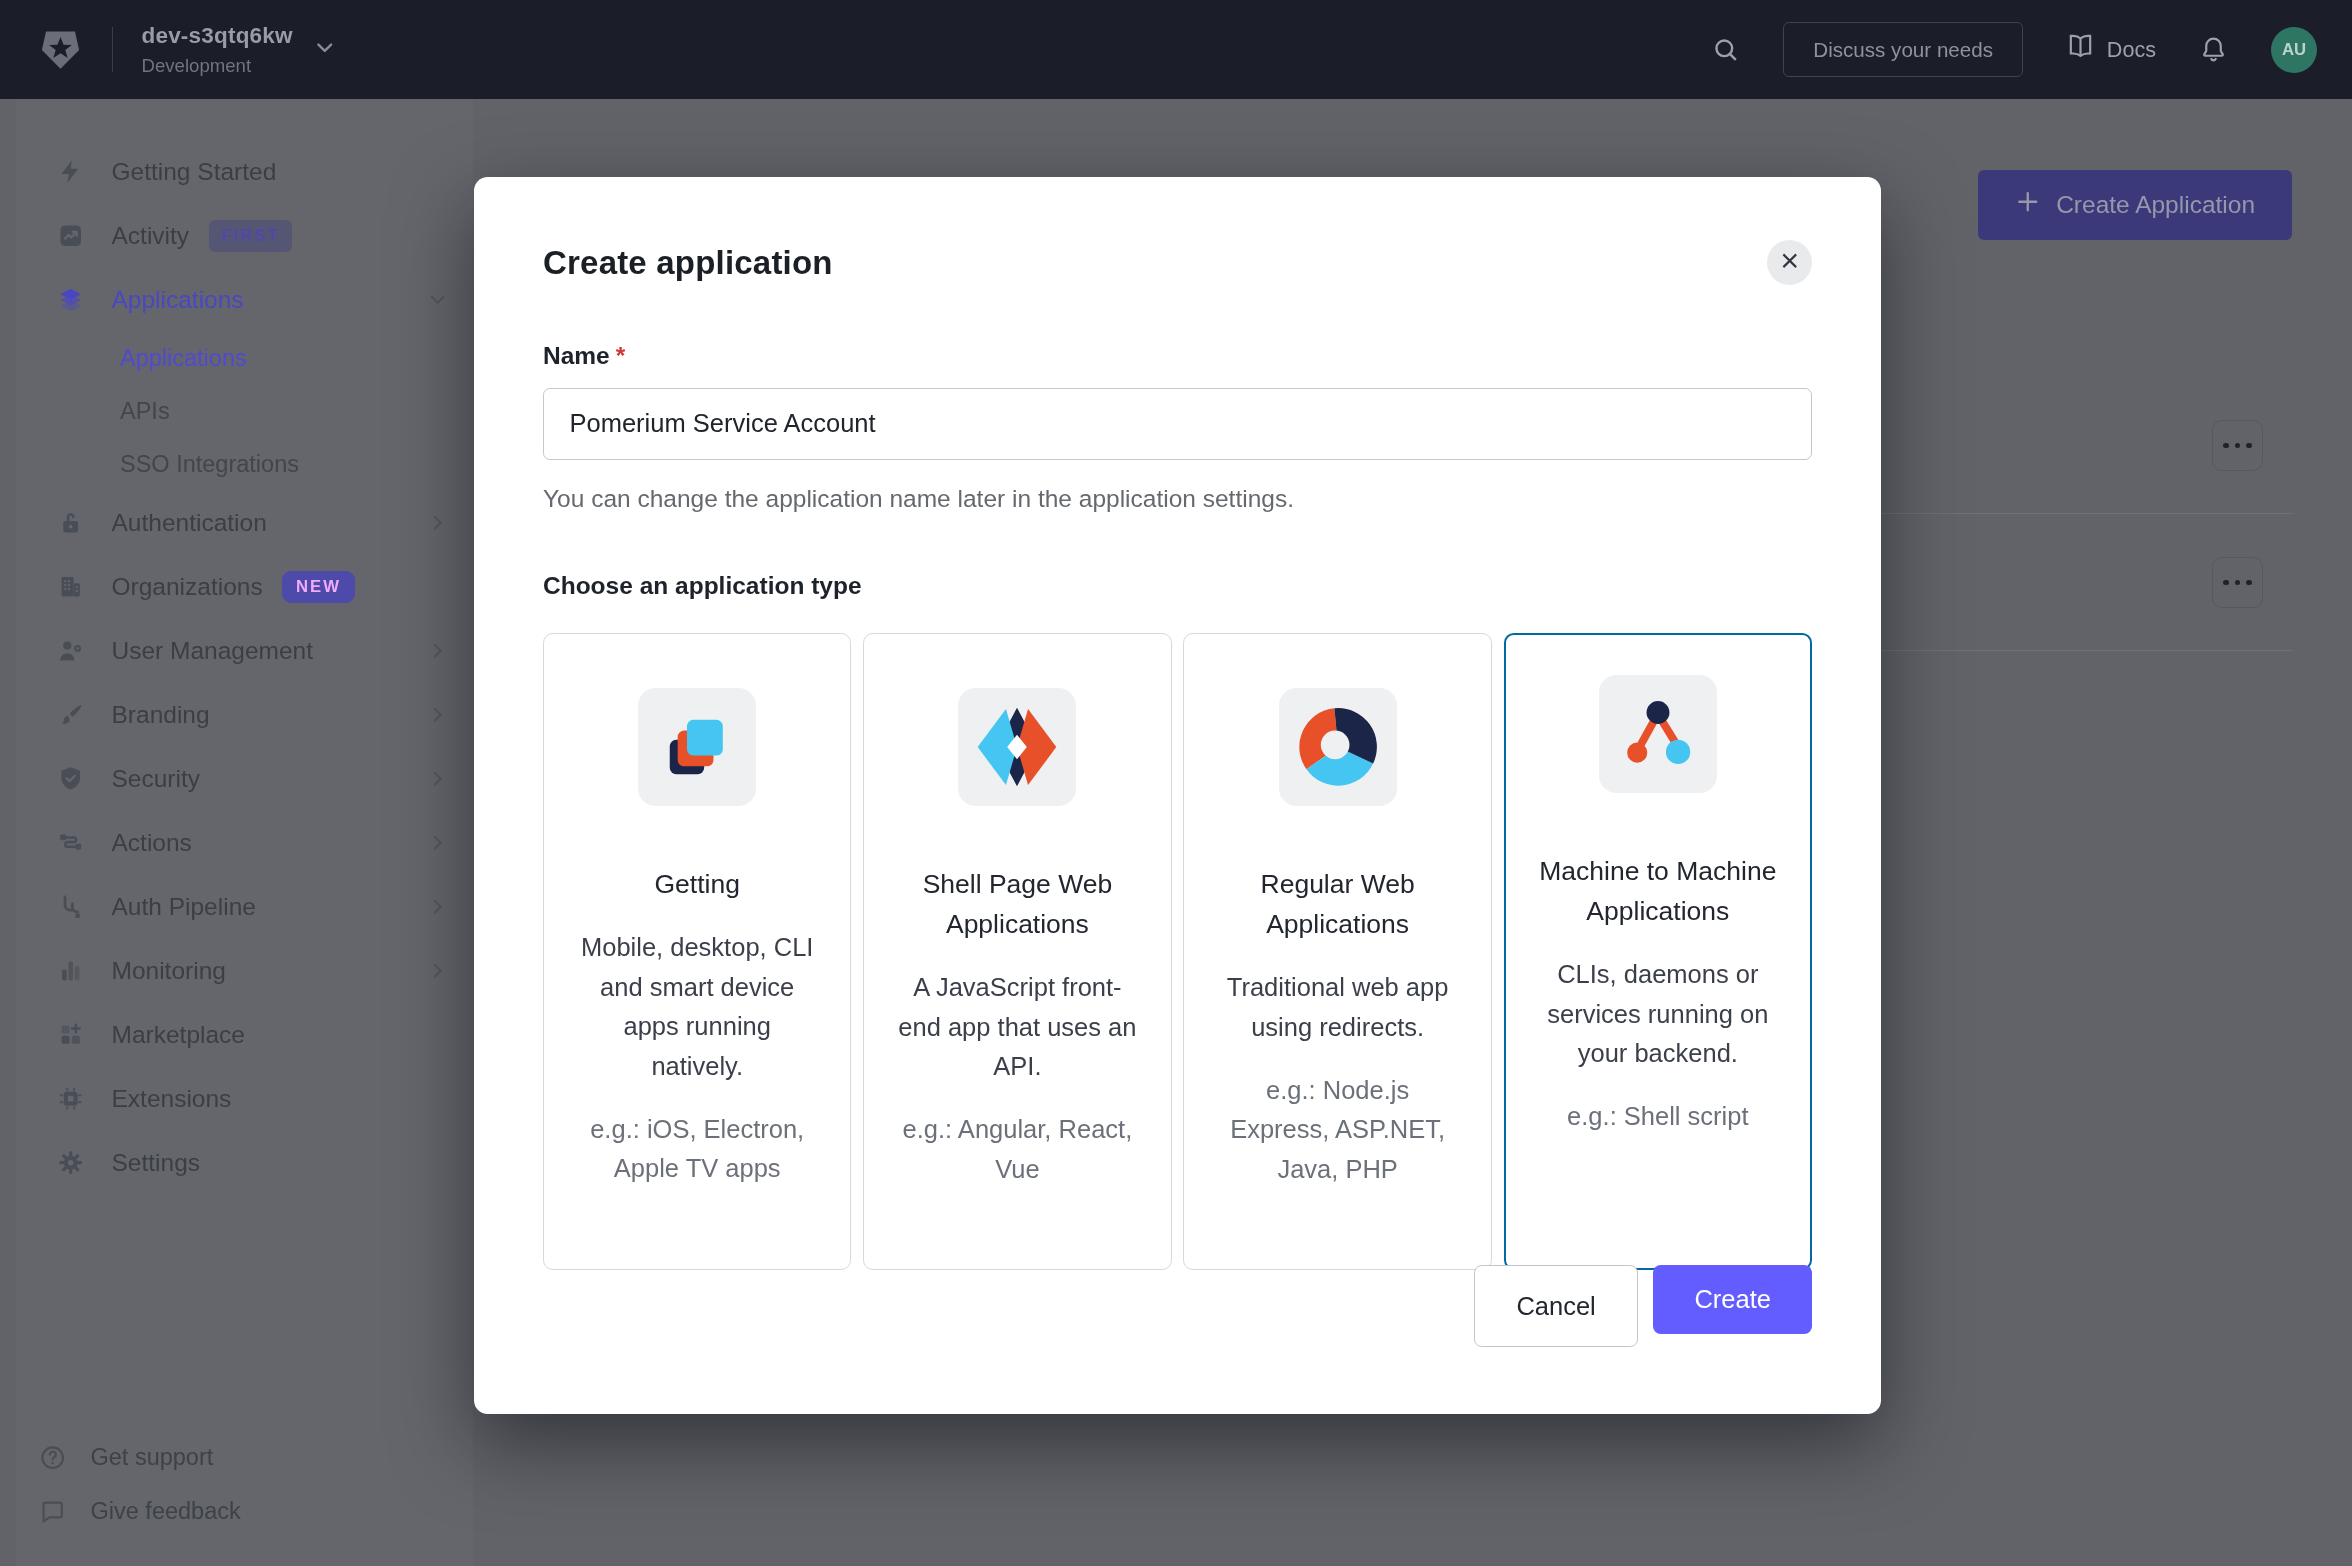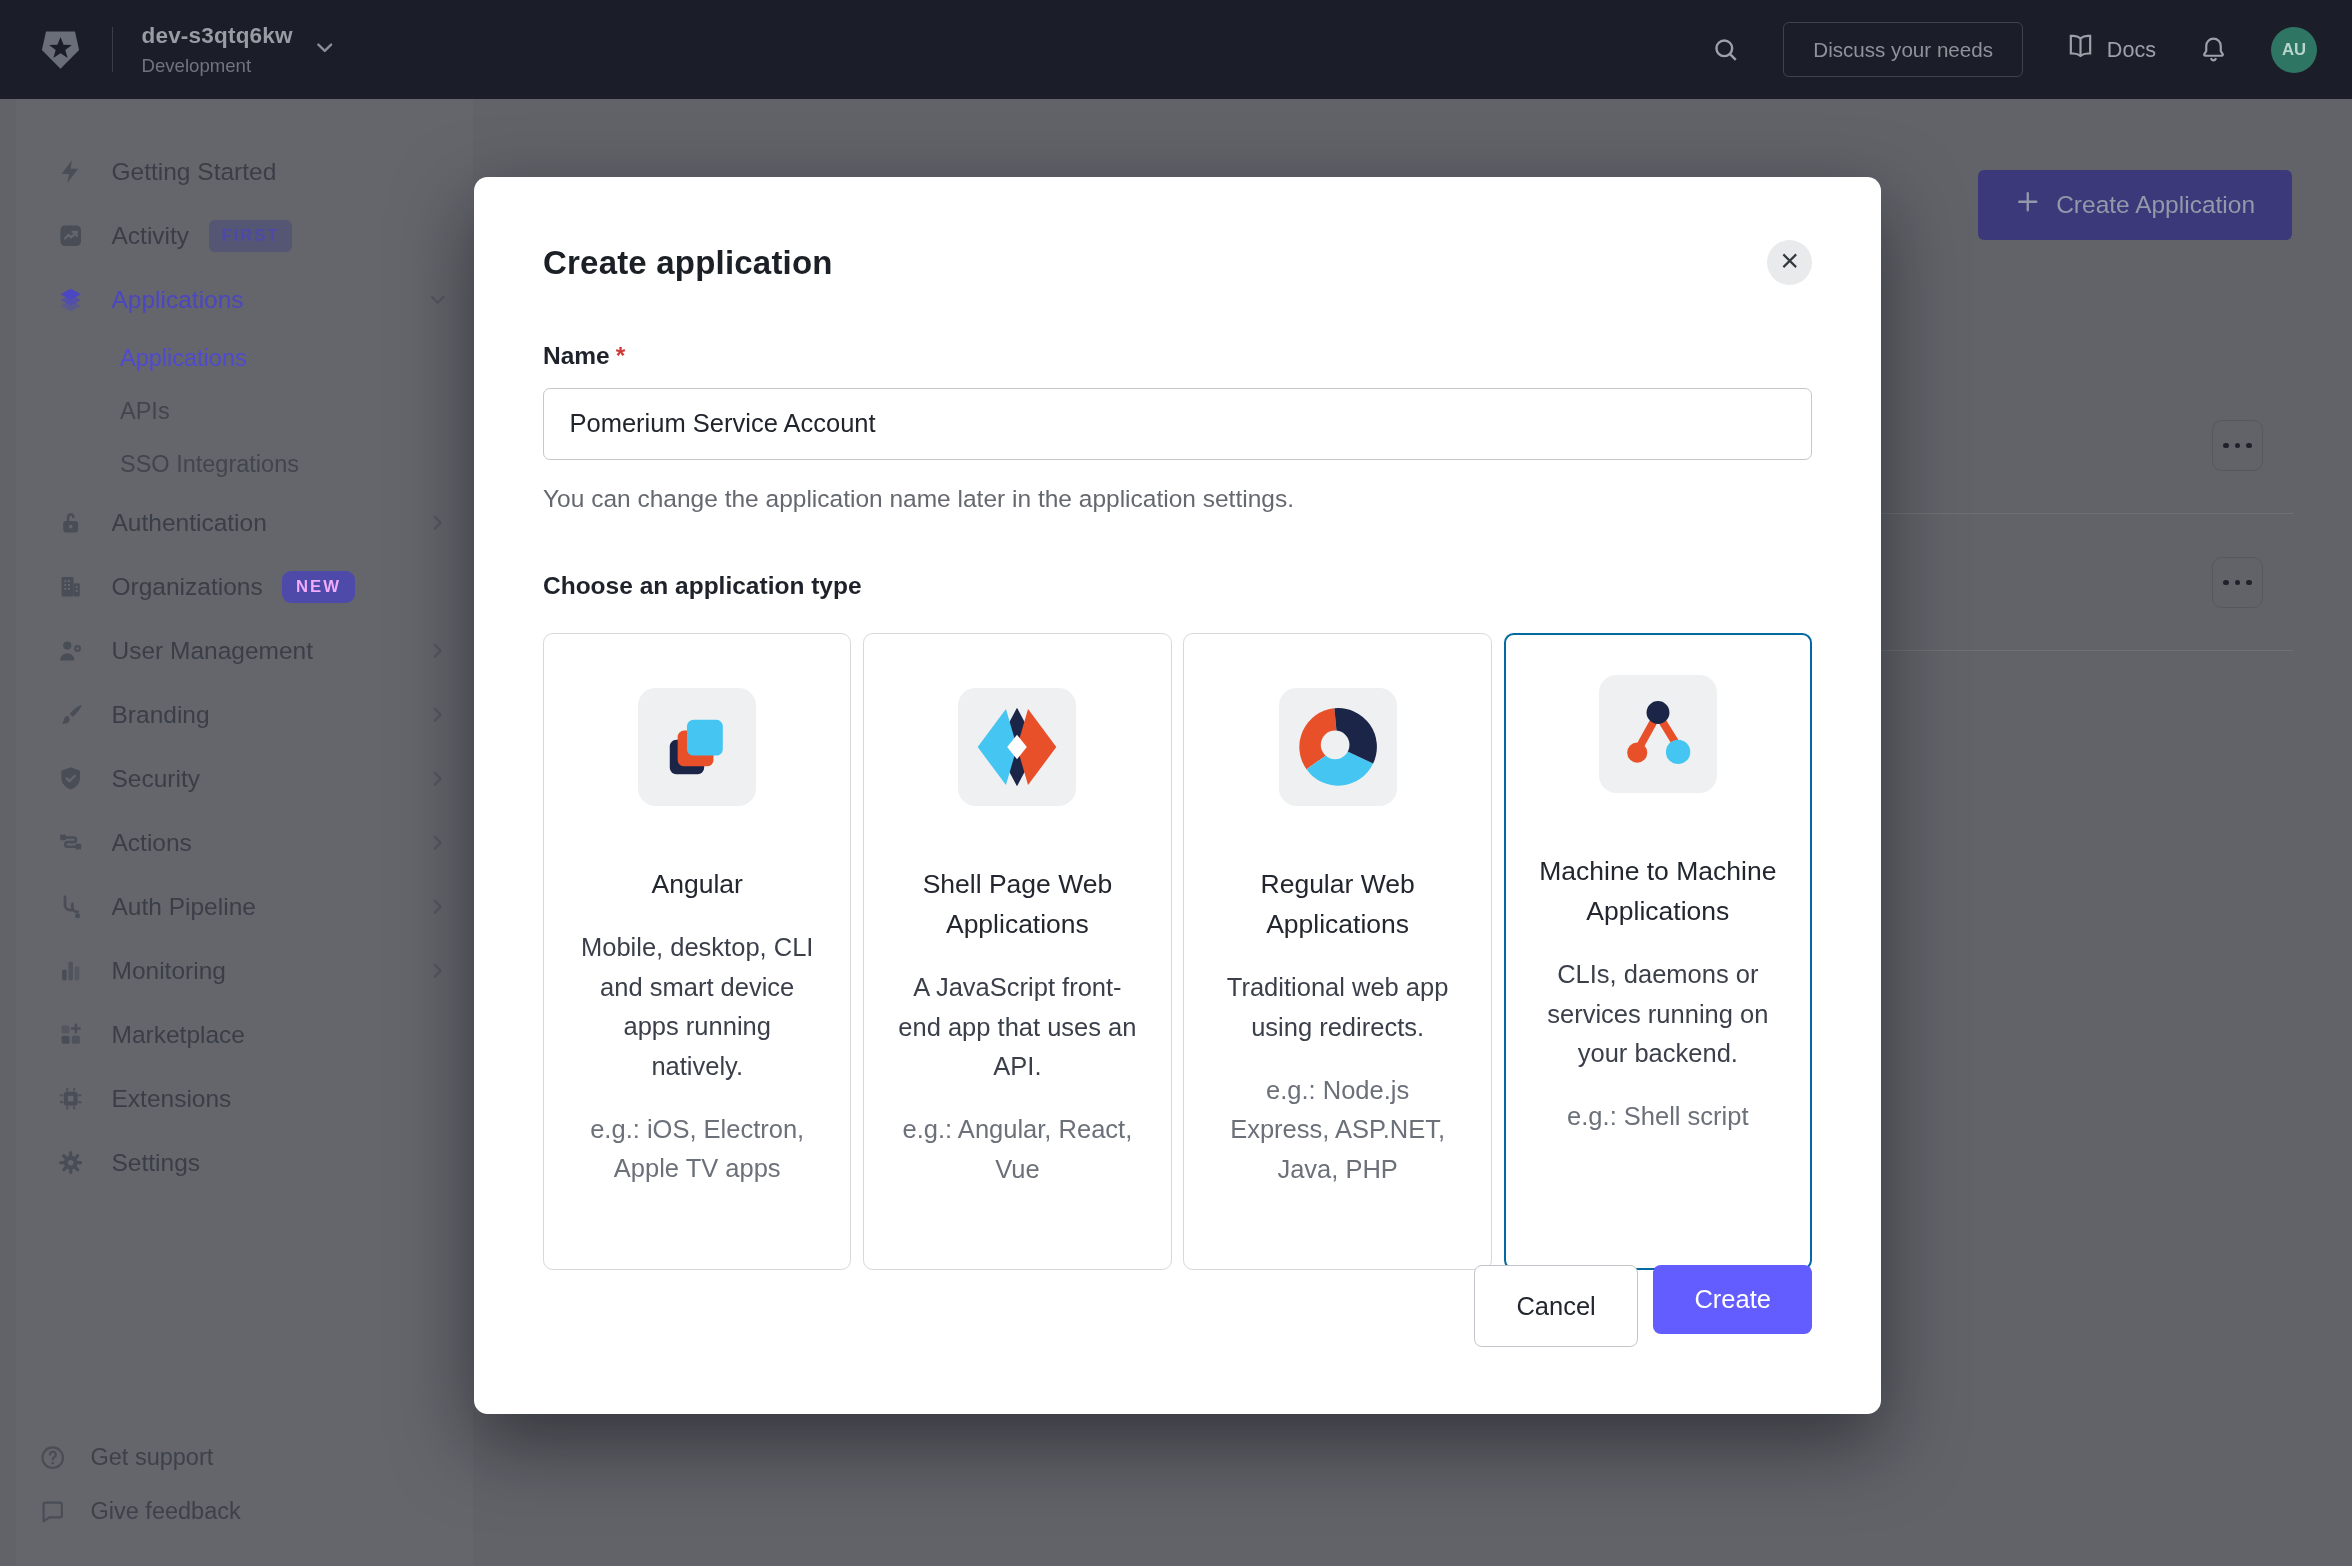--- a/index.html
+++ b/index.html
@@ -418,21 +418,21 @@
   <div class="cards">
 
     <div class="card">
       <div class="tile">
         <svg width="86" height="86" viewBox="0 0 120 120">
             <rect x="22" y="50" width="48" height="48" rx="9" fill="#1a2547"></rect>
             <rect x="33" y="37" width="50" height="50" rx="9" fill="#e8502a"></rect>
             <rect x="46" y="22" width="50" height="50" rx="9" fill="#45c5f2"></rect>
           </svg>
       </div>
-      <div class="card-title">Angular</div>
+      <div class="card-title">Getting</div>
       <div class="card-desc">Mobile, desktop, CLI and smart device apps running natively.</div>
       <div class="card-eg">e.g.: iOS, Electron, Apple TV apps</div>
     </div>
 
     <div class="card">
       <div class="tile">
         <svg width="86" height="86" viewBox="0 0 140 140">
             <path d="M70 6 104 70 70 134 36 70Z" fill="#1a2547"></path>
             <path d="M6 70 52 8 70 70 52 132Z" fill="#45c5f2"></path>
             <path d="M134 70 88 8 70 70 88 132Z" fill="#e8502a"></path>

